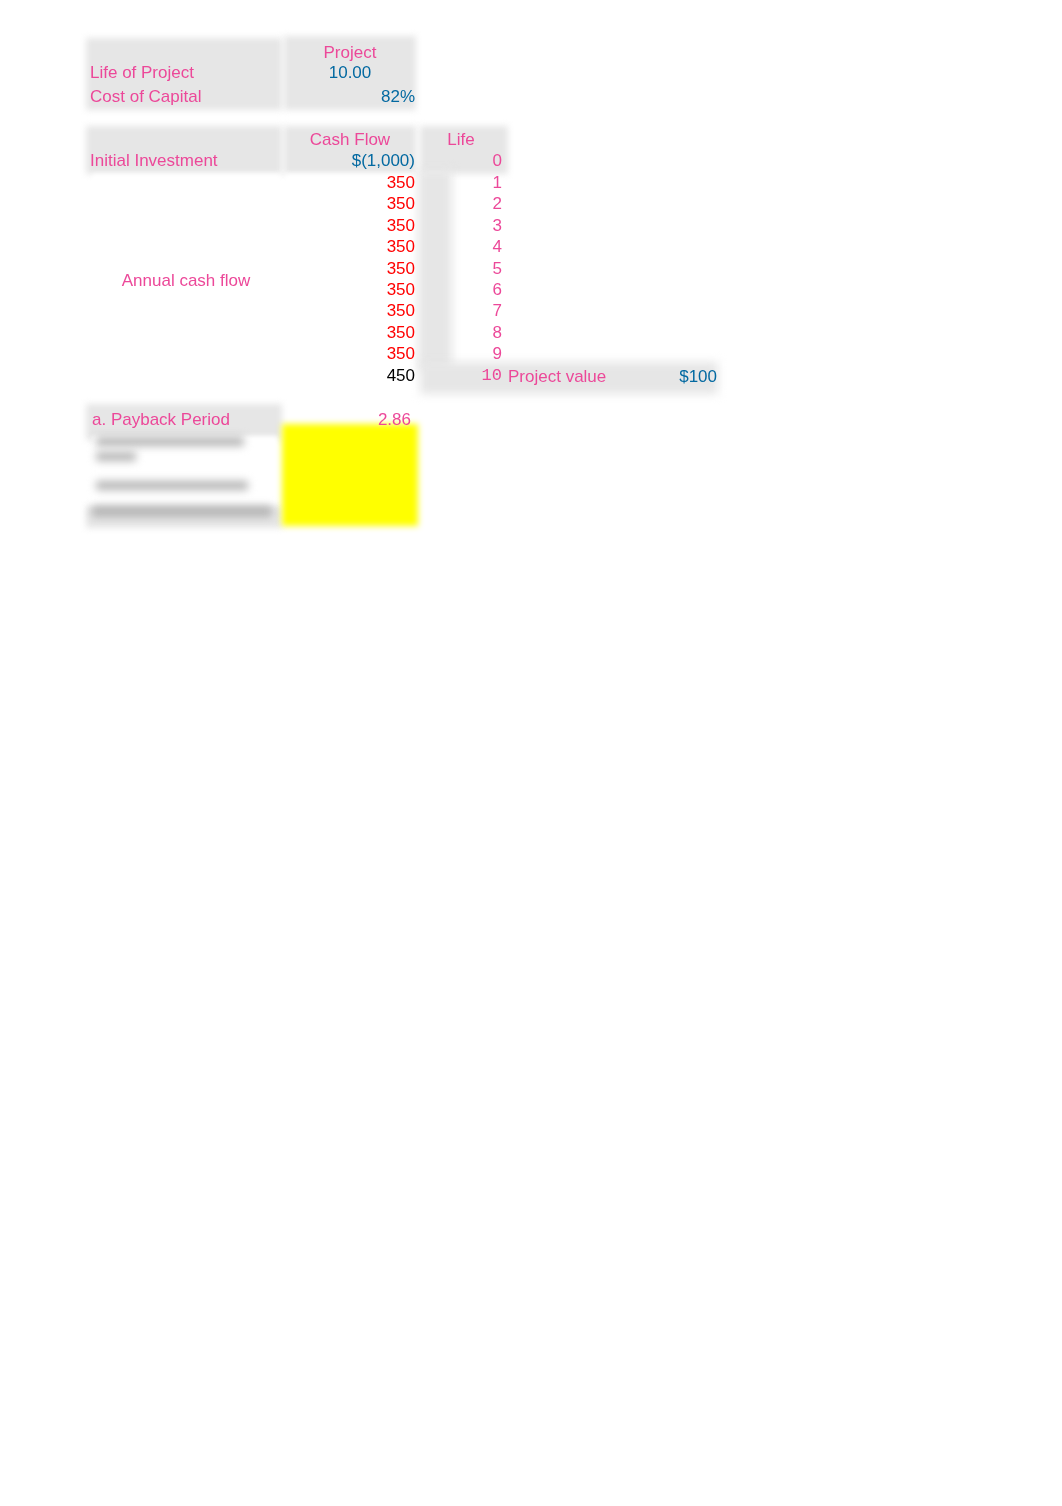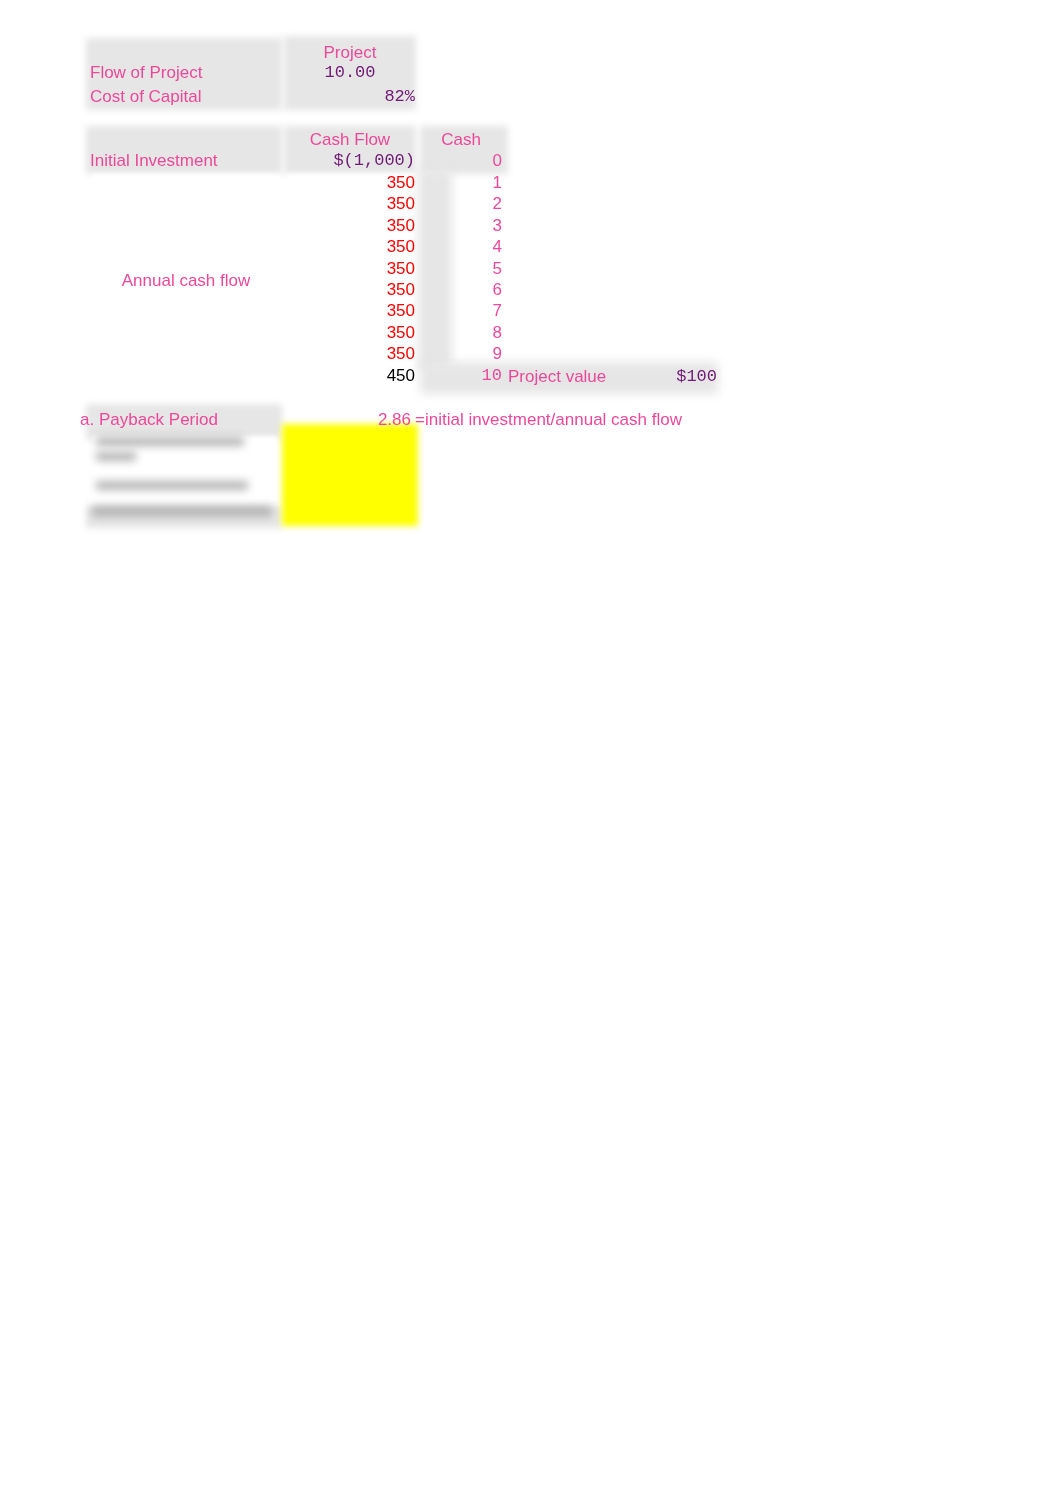--- a/index.html
+++ b/index.html
@@ -42,21 +42,21 @@
   }
 
   
   .cell {
     position: absolute;
     font-size: 17px;
     line-height: 21px;
     color: #ec4899;
     white-space: nowrap;
   }
-  .cell.red { color: #701a75; font-family: Liberation Mono, monospace; }
+  .cell.red { color: #0369a1; }
   .cell.r   { text-align: right; }
   .cell.c   { text-align: center; }
   .cell.l   { text-align: left; }
 
   
   .blurtext { filter: blur(0.4px); }
 
   
   .yellow-cell {
     position: absolute;
@@ -89,28 +89,28 @@
 
   <div class="shade soft" style="left:420px; top:362px; width:298px; height:32px;"></div>
 
   <div class="shade" style="left:86px; top:404px; width:196px; height:36px;"></div>
 
   <div class="white-block" style="left:92px; top:436px; width:186px; height:86px;"></div>
   <div class="shade" style="left:86px; top:506px; width:196px; height:22px;"></div>
 
   <div class="cell c blurtext" style="left:284px; top:42px; width:132px;">Project</div>
 
-  <div class="cell l blurtext" style="left:90px; top:62px; width:200px;">Flow of Project</div>
+  <div class="cell l blurtext" style="left:90px; top:62px; width:200px;">Life of Project</div>
   <div class="cell c red blurtext" style="left:284px; top:62px; width:132px;">10.00</div>
 
   <div class="cell l blurtext" style="left:90px; top:86px; width:200px;">Cost of Capital</div>
   <div class="cell r red blurtext" style="left:284px; top:86px; width:131px;">82%</div>
 
   <div class="cell c blurtext" style="left:284px; top:129px; width:132px;">Cash Flow</div>
-  <div class="cell c blurtext" style="left:420px; top:129px; width:82px;">Cash</div>
+  <div class="cell c blurtext" style="left:420px; top:129px; width:82px;">Life</div>
 
   <div class="cell l blurtext" style="left:90px; top:150px; width:200px;">Initial Investment</div>
   <div class="cell r red blurtext" style="left:284px; top:150px; width:131px;">$(1,000)</div>
   <div class="cell r blurtext" style="left:420px; top:150px; width:82px;">0</div>
 
   <div class="cell c blurtext" style="left:92px; top:270px; width:188px;">Annual cash flow</div>
 
   <div id="cashflow-rows">
       <div class="cell r blurtext" style="left: 284px; top: 172px; width: 131px; color: rgb(255, 0, 0);">350</div>
       <div class="cell r blurtext" style="left: 420px; top: 172px; width: 82px;">1</div>
@@ -132,22 +132,21 @@
       <div class="cell r blurtext" style="left: 420px; top: 343.2px; width: 82px;">9</div>
       <div class="cell r blurtext" style="left: 284px; top: 364.6px; width: 131px; color: rgb(0, 0, 0);">450</div>
       <div class="cell r blurtext" style="left: 420px; top: 364.6px; width: 82px; font-family: Liberation Mono, monospace;">10</div>
     </div>
 
   <div class="cell l blurtext" style="left:508px; top:366px; width:200px;">Project value</div>
   <div class="cell r red blurtext" style="left:606px; top:366px; width:100px;padding-left:11px;">$100</div>
 
   <div class="yellow-cell" style="left:282px; top:424px; width:136px; height:102px;"></div>
 
-  <div class="cell l blurtext" style="left:80px; top:409px; width:220px;">a. Payback Period</div>
+  <div class="cell l blurtext" style="left:92px; top:409px; width:220px;">a. Payback Period</div>
   <div class="cell r blurtext" style="left:284px; top:409px; width:127px;text-align:right;">2.86</div>
-  <div class="cell l blurtext" style="left:415px; top:409px; width:400px;">=initial investment/annual cash flow</div>
 
   <div class="redacted-bar" style="left:96px; top:437px; width:148px; height:9px;"></div>
   <div class="redacted-bar" style="left:96px; top:452px; width:40px;  height:9px;"></div>
   <div class="redacted-bar" style="left:96px; top:481px; width:152px; height:9px;"></div>
   <div class="redacted-bar" style="left:92px; top:506px; width:180px; height:11px;"></div>
 
 </div>
 
 </body></html>

